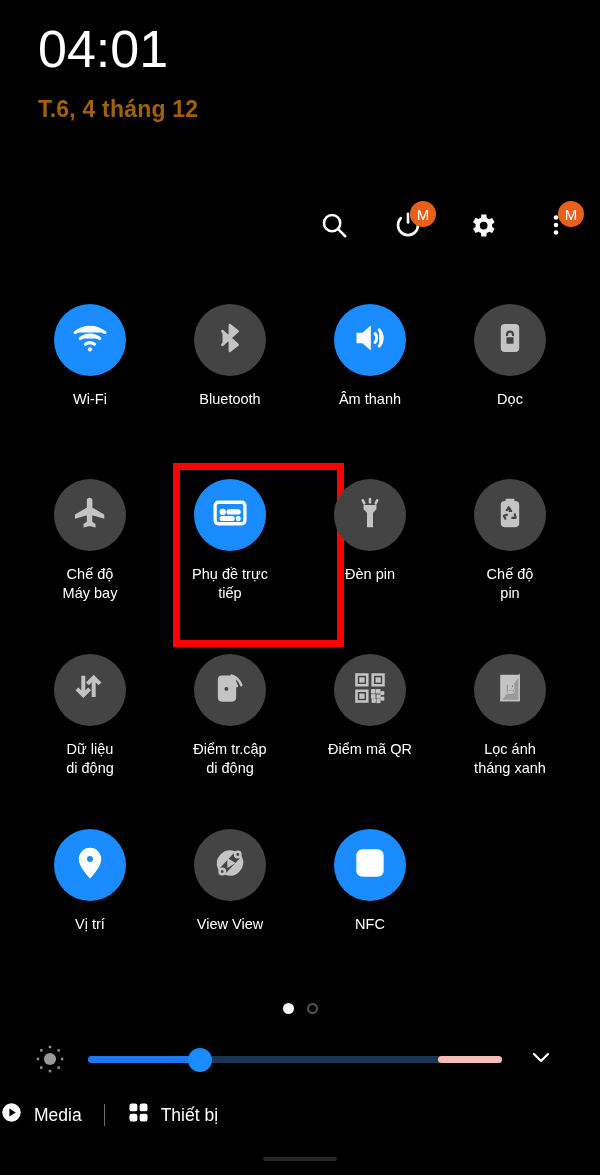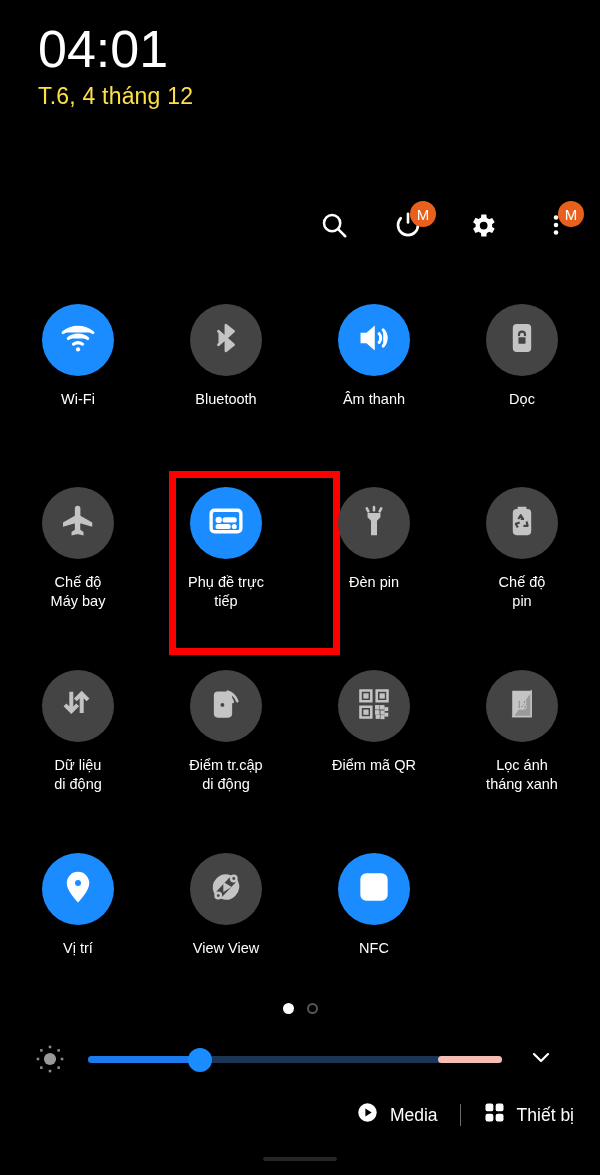--- a/index.html
+++ b/index.html
@@ -11,22 +11,22 @@
   }
   body { position: relative; }
 
   
   .clock-block { position: absolute; left: 38px; top: 18px; }
   .clock-time {
     font-size: 52px; font-weight: 300; color: #ffffff;
     letter-spacing: 0px; line-height: 62px;
   }
   .clock-date {
-    font-size: 23px; font-weight: 400; color: #fde047;
-    line-height: 30px; margin-top: 1px; letter-spacing: 0.2px;
+    font-size: 23px; font-weight: 700; color: #a16207;
+    line-height: 30px; margin-top: 14px; letter-spacing: 0.2px;
   }
 
   
   .header-icons {
     position: absolute; top: 203px; right: 22px;
     display: flex; align-items: center; gap: 30px;
   }
   .hdr-btn {
     position: relative; width: 44px; height: 44px;
     display: flex; align-items: center; justify-content: center;
@@ -43,21 +43,20 @@
 
   
   .tile-grid {
     position: absolute; left: 0; top: 292px;
     width: 600px;
     display: grid;
     grid-template-columns: repeat(4, 140px);
     justify-content: center;
     column-gap: 0px;
     row-gap: 0px;
-    gap: 8px;
   }
   .tile {
     width: 140px; height: 175px;
     display: flex; flex-direction: column; align-items: center;
     position: relative;
     padding-top: 12px;
   }
   .tile-circle {
     width: 72px; height: 72px; border-radius: 50%;
     display: flex; align-items: center; justify-content: center;
@@ -126,21 +125,21 @@
     border-radius: 50%; background: #1a8cff;
   }
   .chevron-btn {
     width: 46px; height: 46px; margin-left: 16px;
     display: flex; align-items: center; justify-content: center;
   }
 
   
   .bottom-bar {
     position: absolute; top: 1092px; left: 0; width: 600px; height: 46px;
-    display: flex; align-items: center; justify-content: flex-end;
+    display: flex; align-items: center; 
     padding-right: 26px; gap: 0;
   }
   .bb-item {
     display: flex; align-items: center; gap: 11px;
     color: #ffffff; font-size: 17.5px;
   }
   .bb-divider {
     width: 1px; height: 22px; background: #6a6a6a;
     margin: 0 22px;
   }

